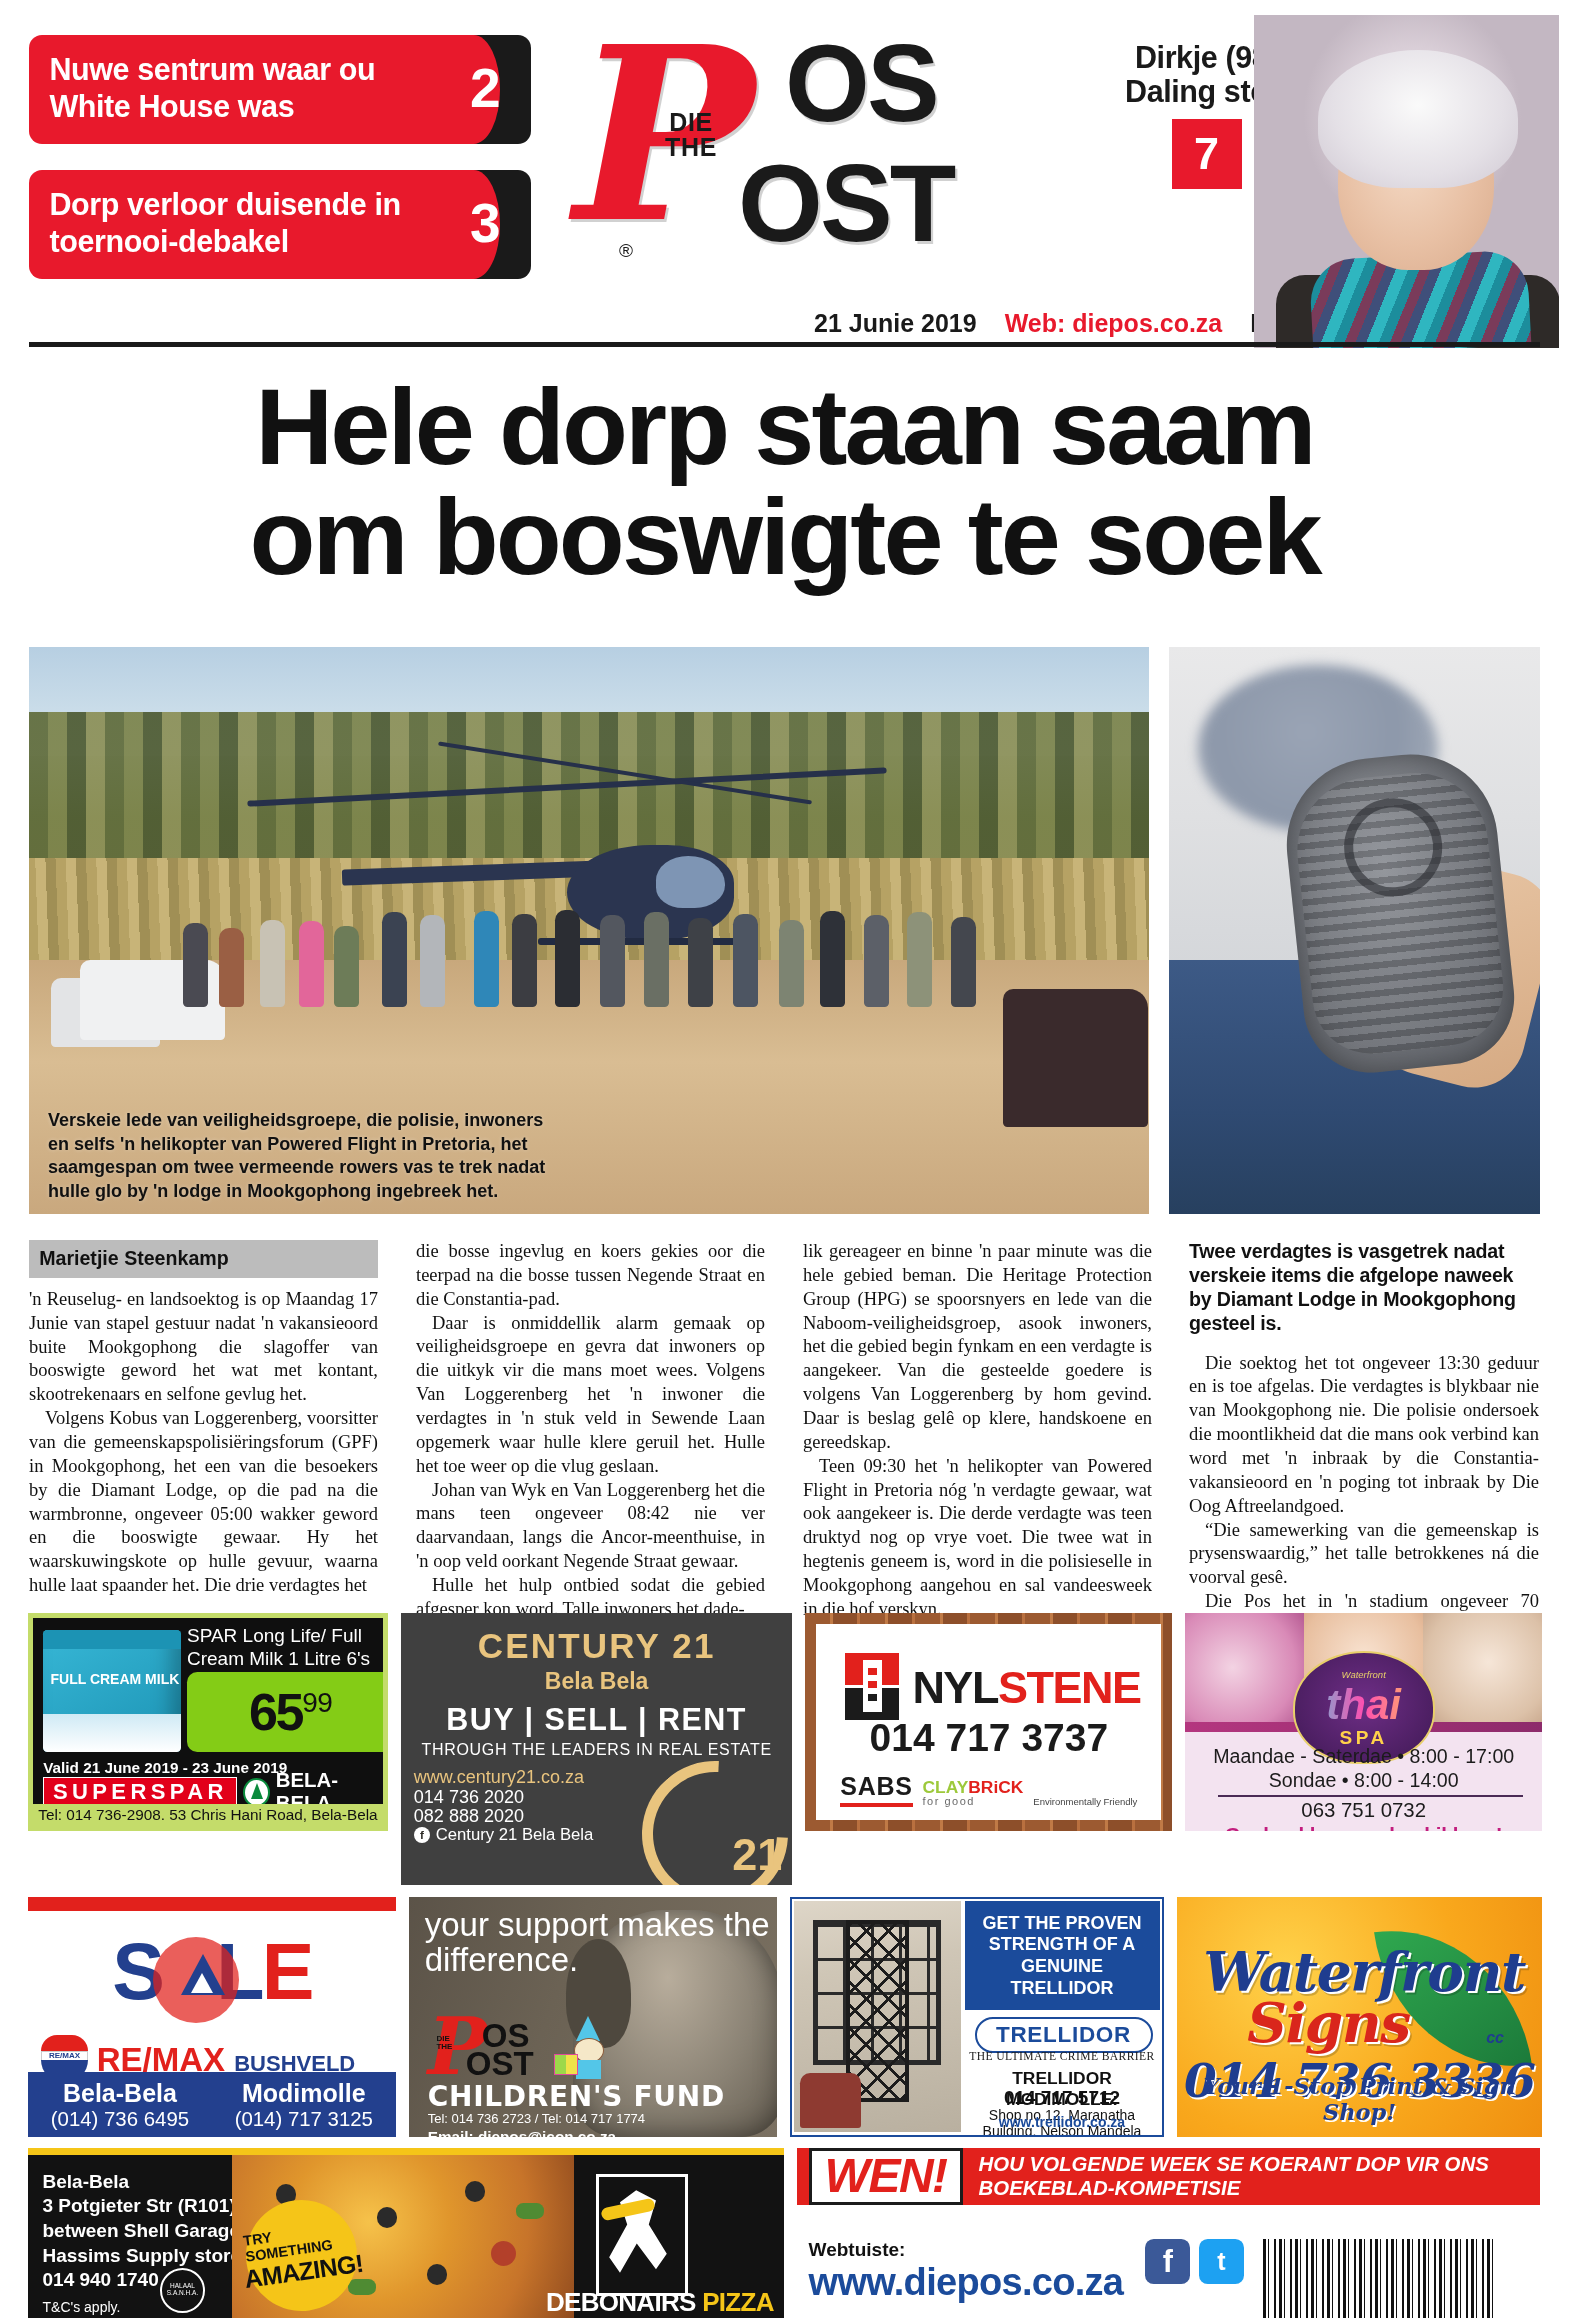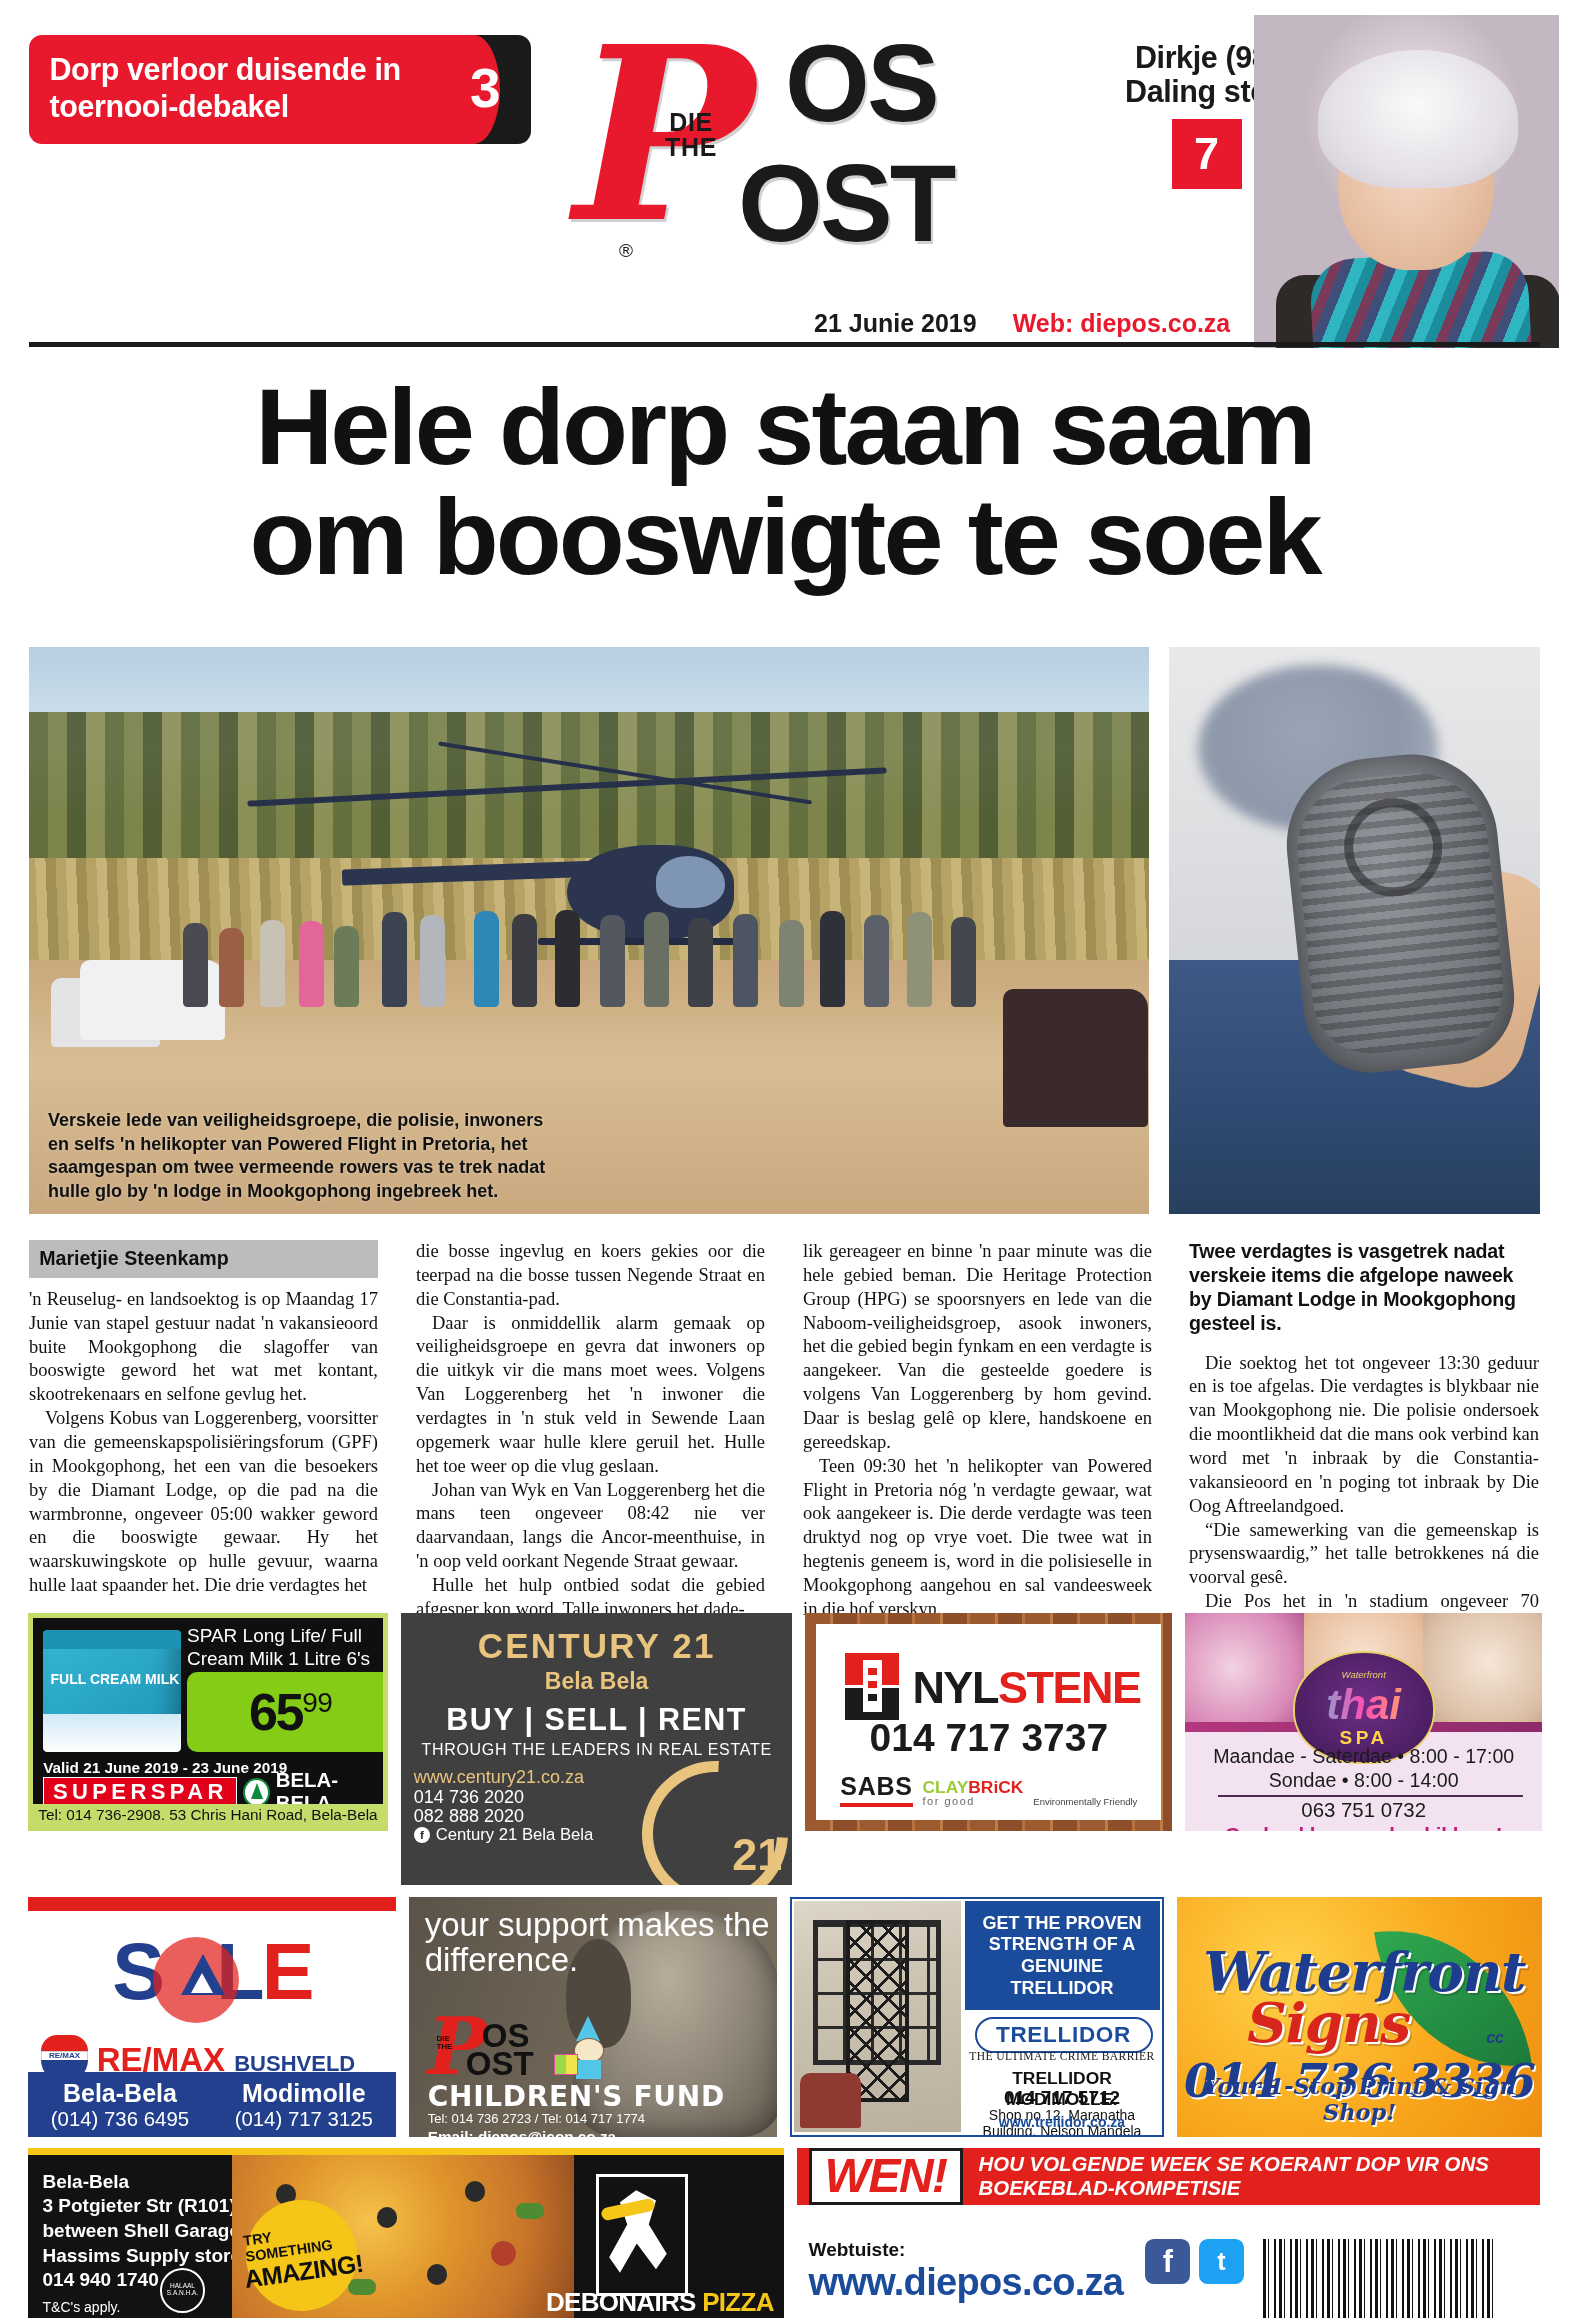--- a/index.html
+++ b/index.html
@@ -21,21 +21,21 @@
   .masthead{position:absolute;left:574px;top:7.3px;width:509px;height:291px;}
   .mh-p{position:absolute;left:0;top:7.3px;font-family:"DejaVu Serif",serif;font-style:italic;font-weight:bold;
       font-size:240px;color:#e8192c;line-height:1;letter-spacing:-8.7px;text-shadow:2.2px 2.9px 0 rgba(0,0,0,.18);}
   .mh-diethe{position:absolute;left:91px;top:103px;font-size:25px;font-weight:bold;color:#1a1a1a;line-height:1.0;
       text-align:center;letter-spacing:0.7px;z-index:5;}
   .mh-reg{position:absolute;left:45px;top:233px;font-size:19px;color:#1a1a1a;z-index:6;}
   .mh-os{position:absolute;left:211px;top:22px;font-weight:bold;font-size:109px;color:#1a1a1a;letter-spacing:-2.9px;
       line-height:1;text-shadow:2.2px 2.9px 0 rgba(0,0,0,.18);}
   .mh-ost{position:absolute;left:164px;top:142px;font-weight:bold;font-size:109px;color:#1a1a1a;letter-spacing:-2.9px;
       line-height:1;text-shadow:2.2px 2.9px 0 rgba(0,0,0,.18);}
-  .mh-line{position:absolute;left:240px;top:302px;display:flex;gap:36px;align-items:baseline;white-space:nowrap;}
+  .mh-line{position:absolute;left:240px;top:302px;display:flex;gap:28px;align-items:baseline;white-space:nowrap;}
   .mh-date{font-size:25px;font-weight:bold;color:#1a1a1a;}
   .mh-web{font-size:25px;font-weight:bold;color:#e8192c;}
   .mh-price{font-size:25px;font-weight:bold;color:#1a1a1a;}
 
   
   .rt-wrap{position:absolute;left:1112px;top:40px;width:189px;}
   .rt-title{font-size:30.5px;font-weight:bold;color:#1a1a1a;line-height:1.12;text-align:center;letter-spacing:-0.4px;}
   .rt-num{margin:10.2px auto 0;width:70px;height:70px;background:#e8192c;color:#fff;font-size:45px;font-weight:bold;
       display:flex;align-items:center;justify-content:center;}
   .rt-photo{position:absolute;left:1254px;top:14.5px;width:305px;height:333px;overflow:hidden;}
@@ -320,20 +320,26 @@
   .barcode .num{position:absolute;left:0;bottom:0;width:100%;text-align:center;font-size:12.4px;color:#111;letter-spacing:1.5px;}
 </style>
 </head>
 <body>
 
 <div class="page">
 
   <div class="header">
 
     <div class="teasers">
+      <div class="teaser">
+        <div class="blk"></div>
+        <div class="red"></div>
+        <div class="txt">Nuwe sentrum waar ou White House was</div>
+        <div class="num">2</div>
+      </div>
       <div class="teaser">
         <div class="blk"></div>
         <div class="red"></div>
         <div class="txt">Dorp verloor duisende in toernooi-debakel</div>
         <div class="num">3</div>
       </div>
     </div>
 
     <div class="masthead">
       <div class="mh-p">P</div>

